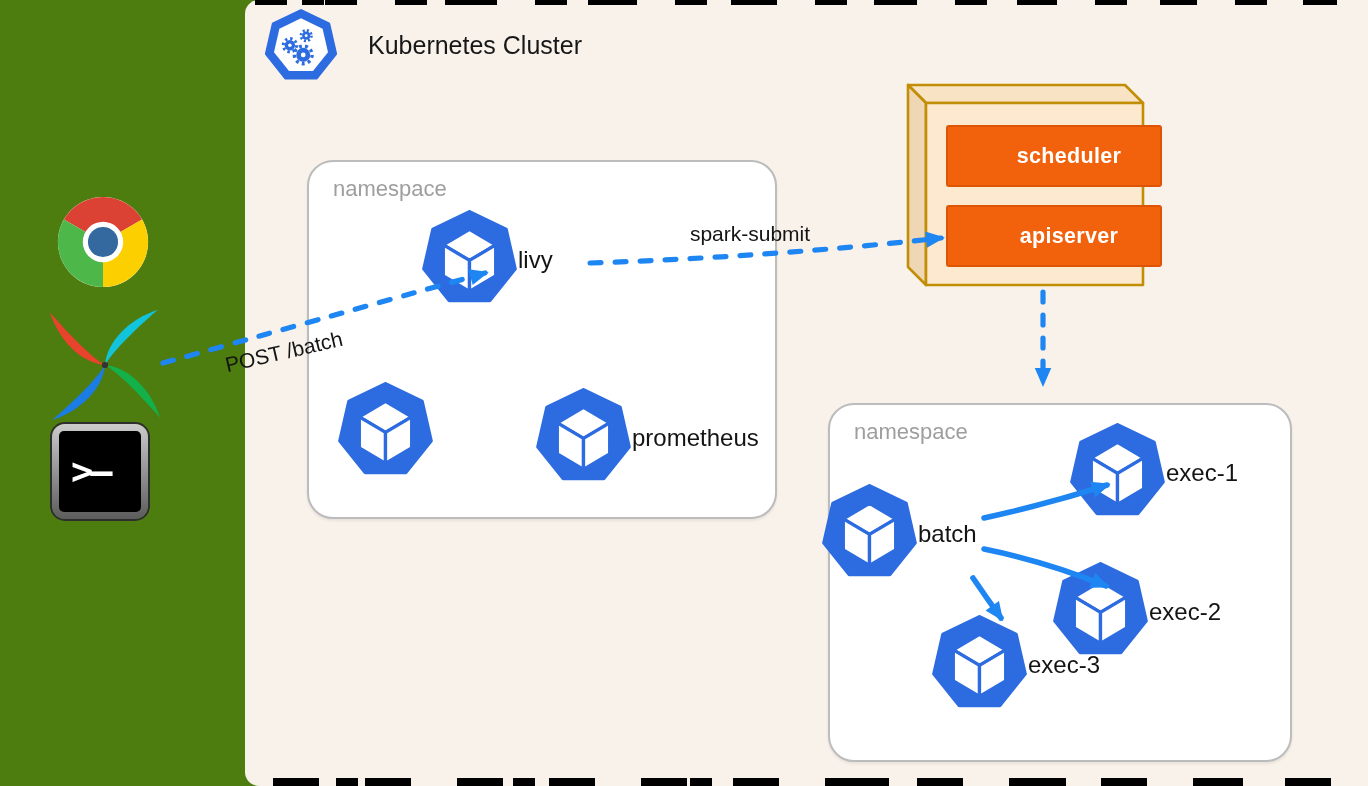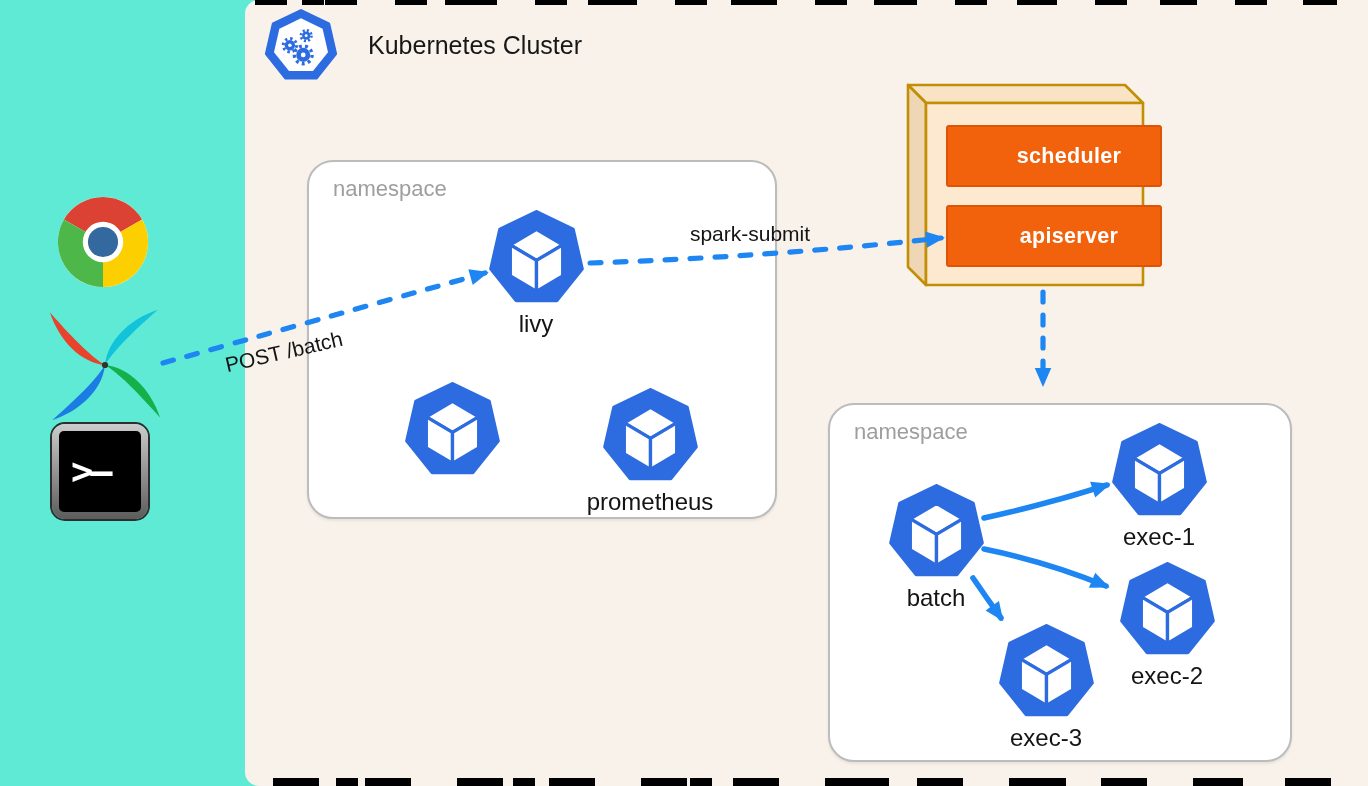--- a/index.html
+++ b/index.html
@@ -1,17 +1,17 @@
 <!DOCTYPE html>
 <html><head>
 <meta charset="utf-8">
 <style>
   html,body{margin:0;padding:0;background:#000;}
   body{width:1368px;height:786px;overflow:hidden;font-family:"Liberation Sans","DejaVu Sans",sans-serif;}
-  .canvas{position:relative;width:1368px;height:786px;background:#5eead4;}
+  .canvas{position:relative;width:1368px;height:786px;background:#4d7c0f;}
 
   
   .cluster-panel{position:absolute;left:245px;top:0;width:1123px;height:786px;
     background:#f8f2eb;border-radius:14px 0 0 14px;}
 
   
   .edge-artifact{position:absolute;left:10px;right:0;pointer-events:none;}
   .edge-artifact.top{top:0;height:5px;
     background:repeating-linear-gradient(90deg,#000 0 32px,transparent 32px 70px),
                repeating-linear-gradient(90deg,transparent 0 47px,#000 47px 69px,transparent 69px 143px);}
@@ -23,30 +23,30 @@
   .cluster-title{position:absolute;left:368px;top:31px;font-size:25px;color:#171717;}
 
   
   .ns-box{position:absolute;background:#fff;border:2px solid #bcbcbc;border-radius:26px;
     box-shadow:0 2px 3px rgba(0,0,0,.07);}
   .ns-box.ns-1{left:307px;top:160px;width:466px;height:355px;}
   .ns-box.ns-2{left:828px;top:403px;width:460px;height:355px;}
   .ns-label{position:absolute;left:24px;top:14px;font-size:22px;color:#9e9e9e;}
 
   
-  .pod{position:absolute;width:230px;display:flex;flex-direction:column;align-items:center;}
+  .pod{position:absolute;width:230px;display:flex;flex-direction:row;align-items:center;}
   .pod svg{width:97px;height:97px;}
   .pod-label{margin-top:3px;font-size:24px;color:#141414;white-space:nowrap;}
   .pod.livy{left:112px;top:48px;}
   .pod.shs{left:28px;top:220px;}
   .pod.prometheus{left:226px;top:226px;}
   .pod.driver{left:-9px;top:79px;}
-  .pod.exec1{left:214px;top:18px;justify-content:space-between;}
+  .pod.exec1{left:239px;top:18px;}
   .pod.exec2{left:222px;top:157px;}
-  .pod.exec3{left:101px;top:219px;}
+  .pod.exec3{left:101px;top:210px;}
 
   
   .cp-box{position:absolute;left:904px;top:81px;width:246px;height:212px;}
   .cp-comp{position:absolute;width:182px;height:58px;background:#f2610c;border:2px solid #dd5404;
     border-radius:3px;display:flex;align-items:center;justify-content:center;
     color:#fff;font-weight:bold;font-size:21.5px;letter-spacing:.3px;padding-left:30px;}
   .cp-comp.scheduler{left:946px;top:125px;}
   .cp-comp.apiserver{left:946px;top:205px;}
 
   

